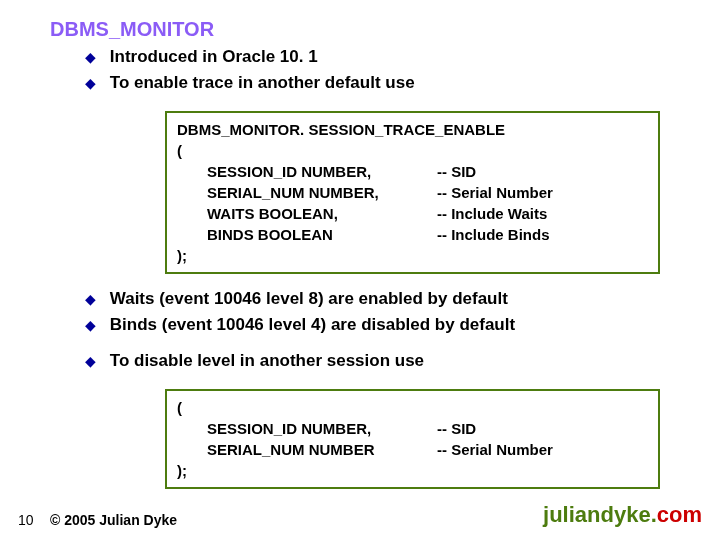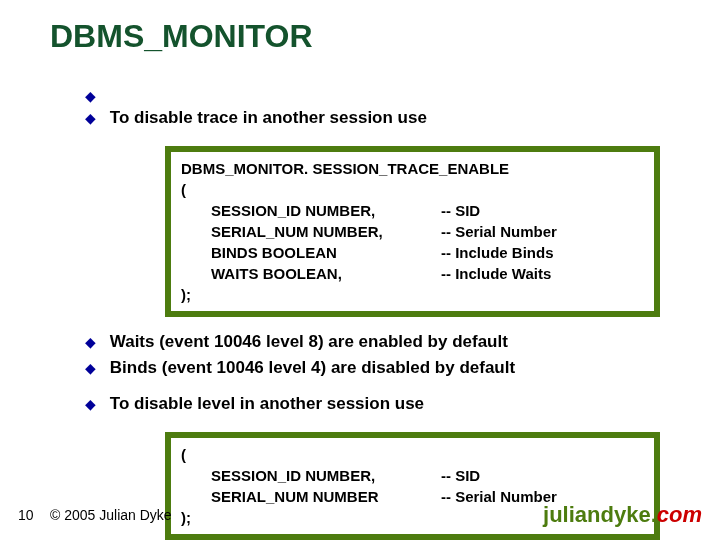--- a/index.html
+++ b/index.html
@@ -10,24 +10,24 @@
     font-family: Arial, Helvetica, sans-serif;
     position: relative;
     color: #000;
   }
   .slide {
     padding: 18px 30px 0 50px;
     position: relative;
     height: 100%;
   }
   .title {
-    font-size: 32px;
+    font-size: 20px;
     font-weight: bold;
-    color: #14532d;
-    margin-bottom: 30px;
+    color: #8b5cf6;
+    margin-bottom: 5px;
   }
   .bullet-row {
     display: flex;
     align-items: flex-start;
     margin-bottom: 3px;
     padding-left: 35px;
   }
   .bullet {
     color: #000099;
     font-size: 14px;
@@ -35,94 +35,96 @@
     margin-top: 3px;
     flex-shrink: 0;
   }
   .bullet-text {
     font-size: 17px;
     font-weight: bold;
     color: #000;
     line-height: 1.35;
   }
   .code-box {
-    border: 6px solid #4d7c0f;
+    border: 2px solid #4d7c0f;
     background: #fff;
     margin: 16px 30px 14px 115px;
     padding: 6px 12px 6px 10px;
     font-size: 15px;
     font-weight: bold;
     color: #000;
     line-height: 1.4;
   }
   .code-box .row { display: flex; }
   .code-box .indent { padding-left: 30px; }
   .code-box .col1 { width: 230px; flex-shrink: 0; }
   .code-box .col2 { }
   .footer {
     position: absolute;
     bottom: 12px;
     left: 0;
     width: 720px;
     display: flex;
-    align-items: center;
+    align-items: flex-end;
     padding: 0 18px 0 18px;
     margin-top: 6px;
   }
   .page-num {
     font-size: 14px;
     color: #000;
     width: 32px;
   }
   .copyright {
     font-size: 14px;
     color: #000;
     flex: 1;
+    font-weight: bold;
   }
   .site {
     font-size: 22px;
     font-weight: bold;
   }
   .site .blue { color: #4d7c0f; }
-  .site .red { color: #cc0000; font-style: italic; }
+  .site .red { color: #cc0000; }
   .gap { height: 10px; }
 </style>
 </head>
 <body>
 
 <div class="slide">
 
   <div class="title">DBMS_MONITOR</div>
 
   <div class="bullet-row">
     <span class="bullet">◆</span>
+    <span class="bullet-text">Introduced in Oracle 10. 1</span>
   </div>
   <div class="bullet-row">
     <span class="bullet">◆</span>
-    <span class="bullet-text">To disable trace in another session use</span>
+    <span class="bullet-text">To enable trace in another default use</span>
   </div>
 
   <div class="code-box">
     <div>DBMS_MONITOR. SESSION_TRACE_ENABLE</div>
     <div>(</div>
     <div class="row indent">
       <span class="col1">SESSION_ID NUMBER,</span>
       <span class="col2">-- SID</span>
     </div>
     <div class="row indent">
       <span class="col1">SERIAL_NUM NUMBER,</span>
       <span class="col2">-- Serial Number</span>
     </div>
     <div class="row indent">
+      <span class="col1">WAITS BOOLEAN,</span>
+      <span class="col2">-- Include Waits</span>
+    </div>
+    <div class="row indent">
       <span class="col1">BINDS BOOLEAN</span>
       <span class="col2">-- Include Binds</span>
-    </div>
-    <div class="row indent">
-      <span class="col1">WAITS BOOLEAN,</span>
-      <span class="col2">-- Include Waits</span>
     </div>
     <div>);</div>
   </div>
 
   <div class="bullet-row">
     <span class="bullet">◆</span>
     <span class="bullet-text">Waits (event 10046 level 8) are enabled by default</span>
   </div>
   <div class="bullet-row">
     <span class="bullet">◆</span>

